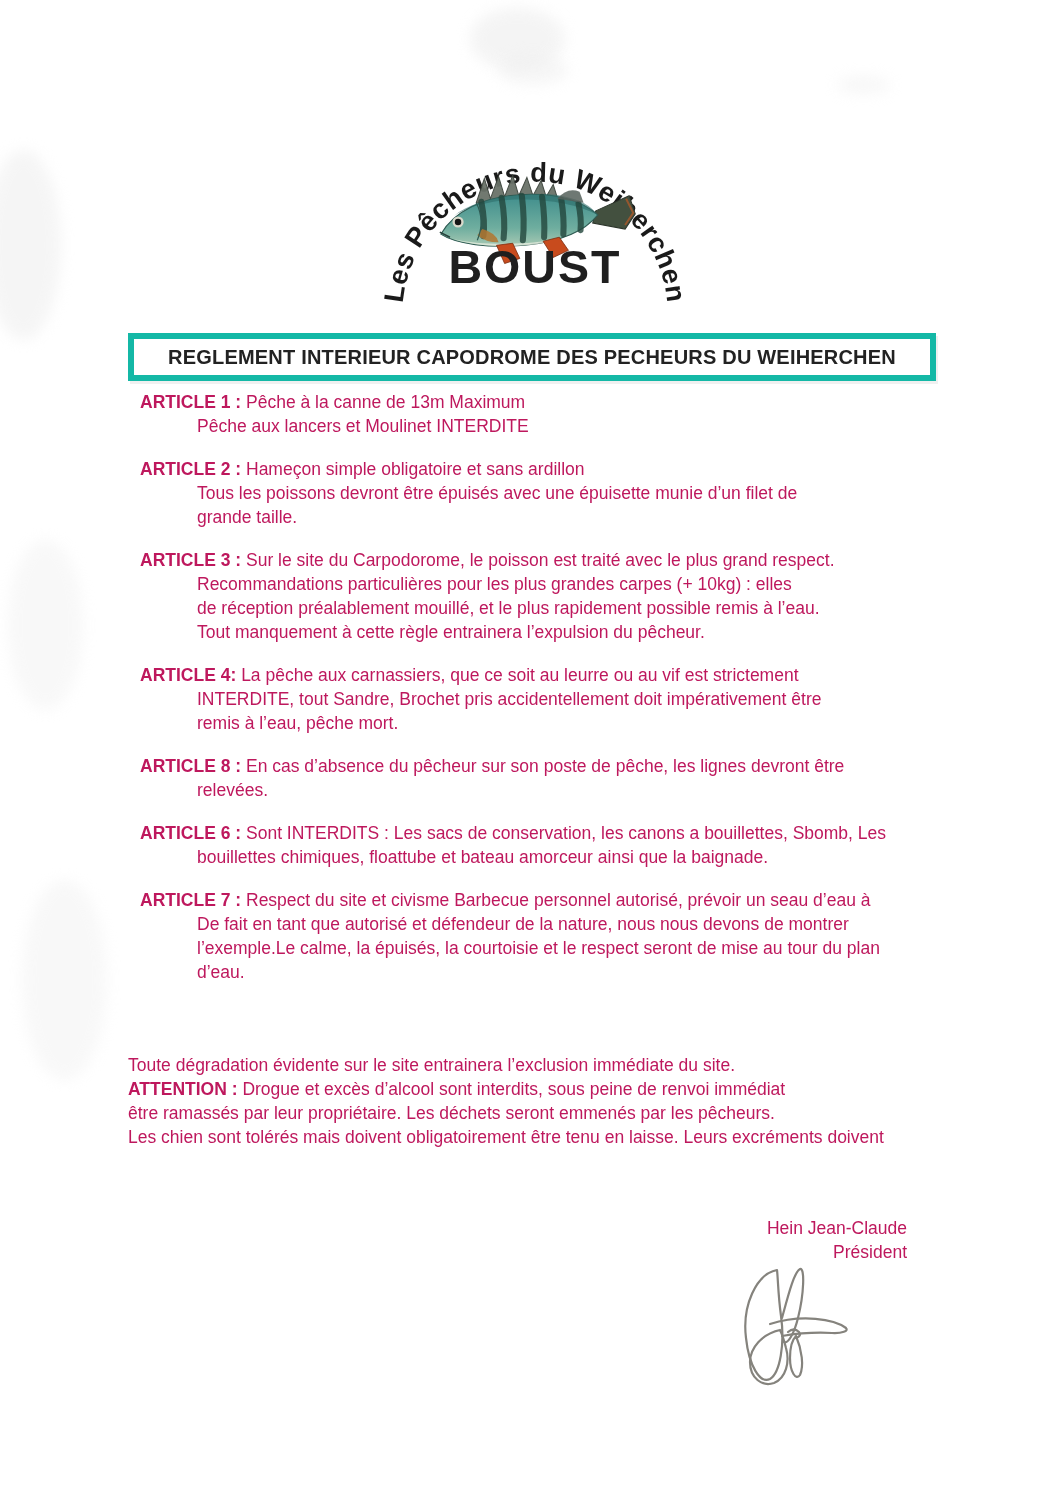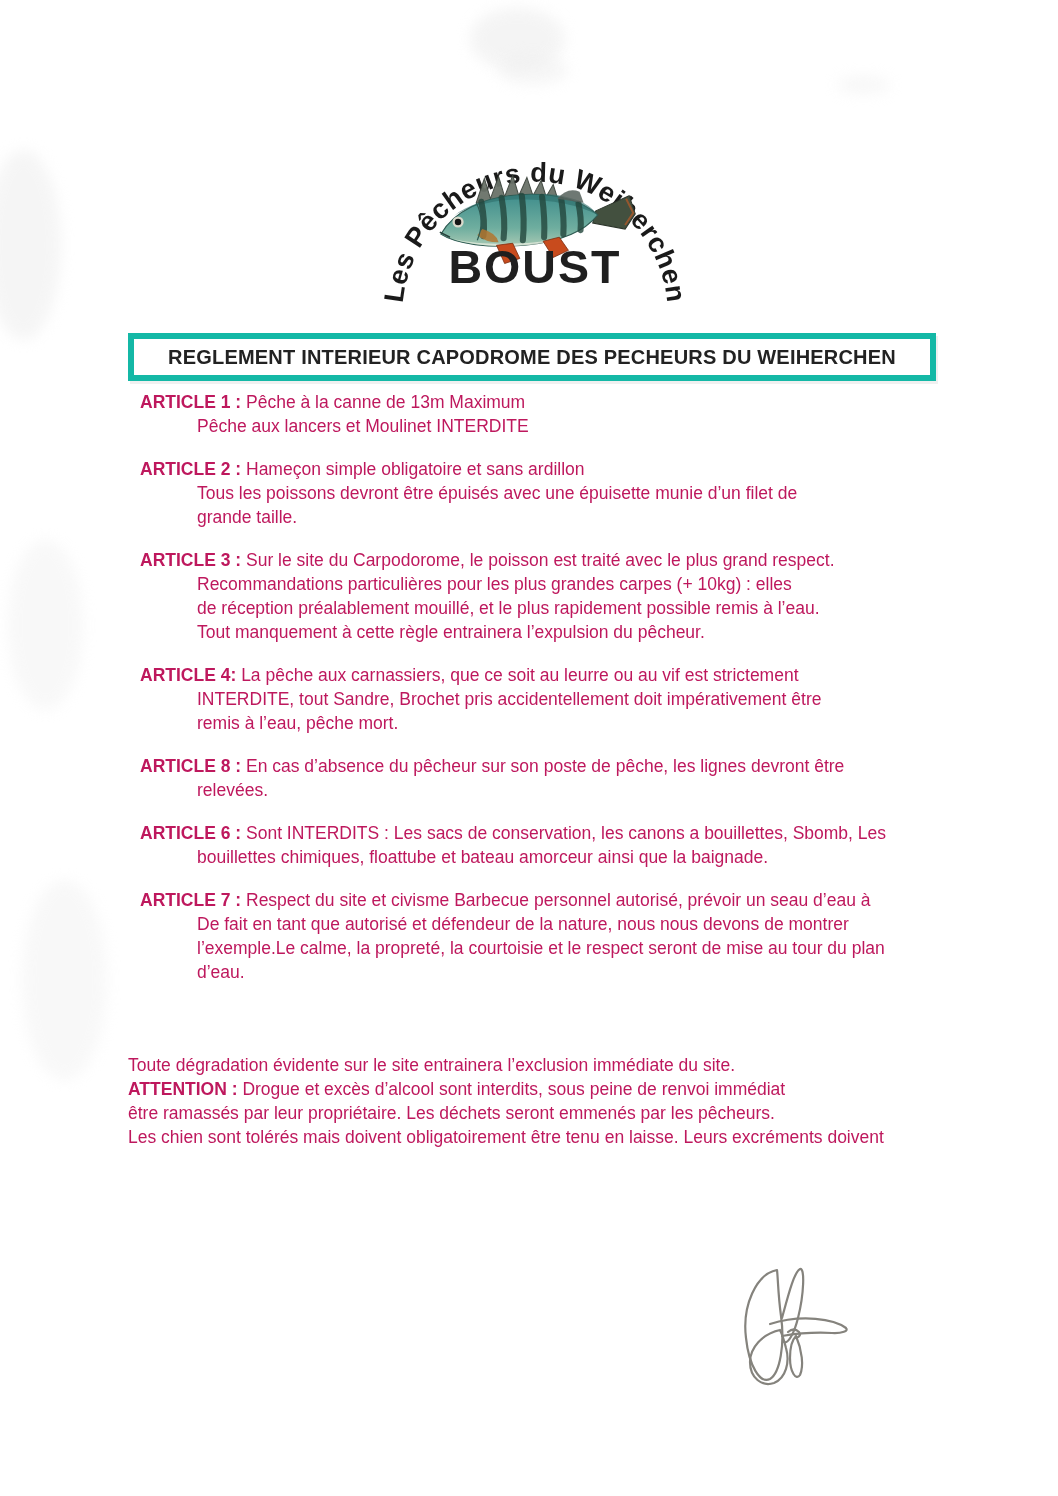--- a/index.html
+++ b/index.html
@@ -132,32 +132,36 @@
     </div>
 
     <div class="article">
       <div class="line"><span class="b">ARTICLE 6</span><span class="b"> : </span><span>Sont INTERDITS : Les sacs de conservation, les canons a bouillettes, Sbomb, Les</span></div>
       <div class="line cont">bouillettes chimiques, floattube et bateau amorceur ainsi que la baignade.</div>
     </div>
 
     <div class="article">
       <div class="line"><span class="b">ARTICLE 7</span><span class="b"> : </span><span>Respect du site et civisme Barbecue personnel autorisé, prévoir un seau d’eau à</span></div>
       <div class="line cont">De fait en tant que autorisé et défendeur de la nature, nous nous devons de montrer</div>
-      <div class="line cont">l’exemple.Le calme, la propreté, la courtoisie et le respect seront de mise au tour du plan</div>
+      <div class="line cont">l’exemple.Le calme, la épuisés, la courtoisie et le respect seront de mise au tour du plan</div>
       <div class="line cont">d’eau.</div>
     </div>
   </div>
 
   <div class="attention">
     <div class="line">Toute dégradation évidente sur le site entrainera l’exclusion immédiate du site.</div>
     <div class="line"><span class="b">ATTENTION</span><span class="b"> : </span><span>Drogue et excès d’alcool sont interdits, sous peine de renvoi immédiat</span></div>
     <div class="line">être ramassés par leur propriétaire. Les déchets seront emmenés par les pêcheurs.</div>
     <div class="line">Les chien sont tolérés mais doivent obligatoirement être tenu en laisse. Leurs excréments doivent</div>
   </div>
 
+  <div class="sig-block">
+    <div class="line">Hein Jean-Claude</div>
+    <div class="line">Président</div>
+  </div>
 
   <svg class="signature-svg" viewBox="0 0 150 142" xmlns="http://www.w3.org/2000/svg">
     <g fill="none" stroke="#85837d" stroke-width="2.2" stroke-linecap="round">
       <path d="M 55 14 C 34 18 20 50 24 82 C 27 110 38 128 48 123 C 58 117 63 88 59 60 C 56 38 56 22 55 14"></path>
       <path d="M 62 86 C 66 88 72 78 76 62 C 82 38 83 11 78 13 C 72 16 66 40 60 62"></path>
       <path d="M 48 68 C 80 58 112 63 124 72 C 127 75 120 77.5 110 77 C 92 76 72 78 60 80"></path>
       <path d="M 58 74 C 40 78 28 92 28 106 C 28 122 40 131 52 127 C 64 122 68 106 64 92 C 62 84 60 78 58 74"></path>
       <path d="M 74 80 C 80 94 82 110 78 119 C 74 125 68 116 68 102 C 68 92 70 84 74 80"></path>
       <path d="M 66 76 Q 72 71 77 76 Q 80 80 74 82"></path>
     </g>

